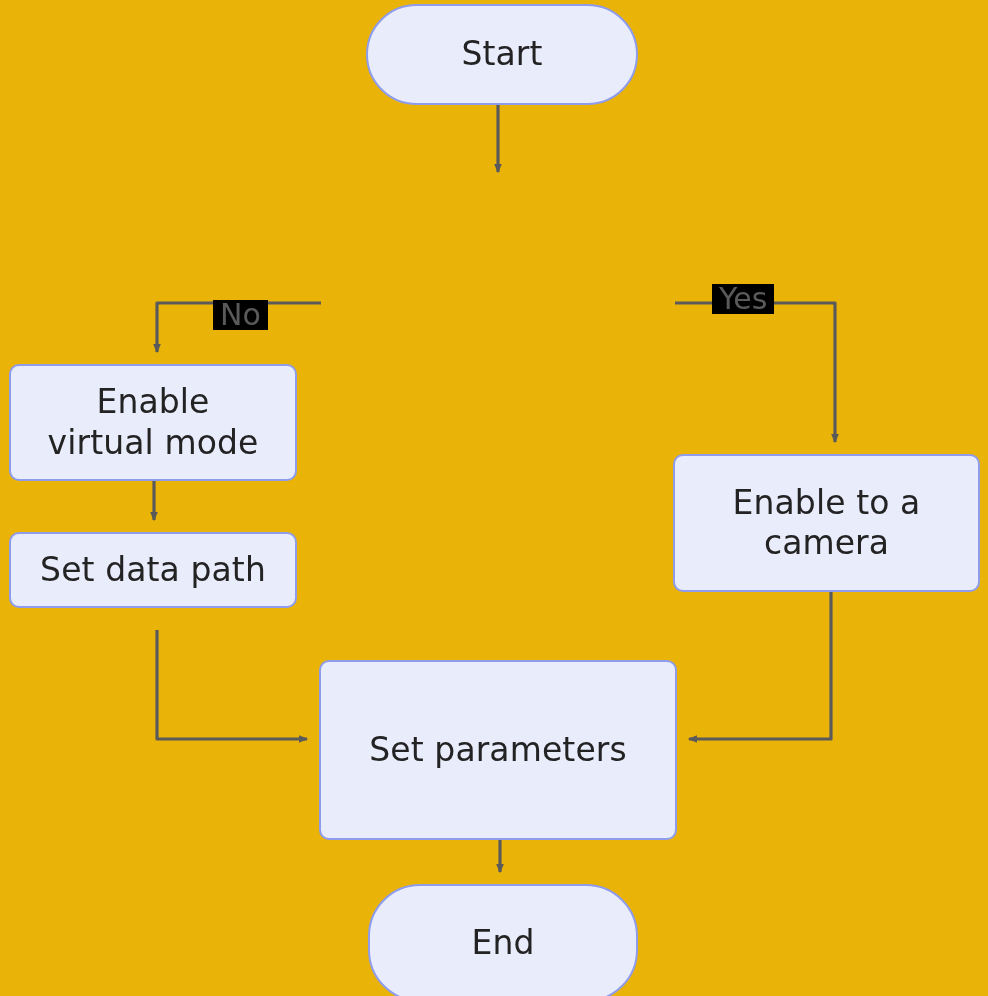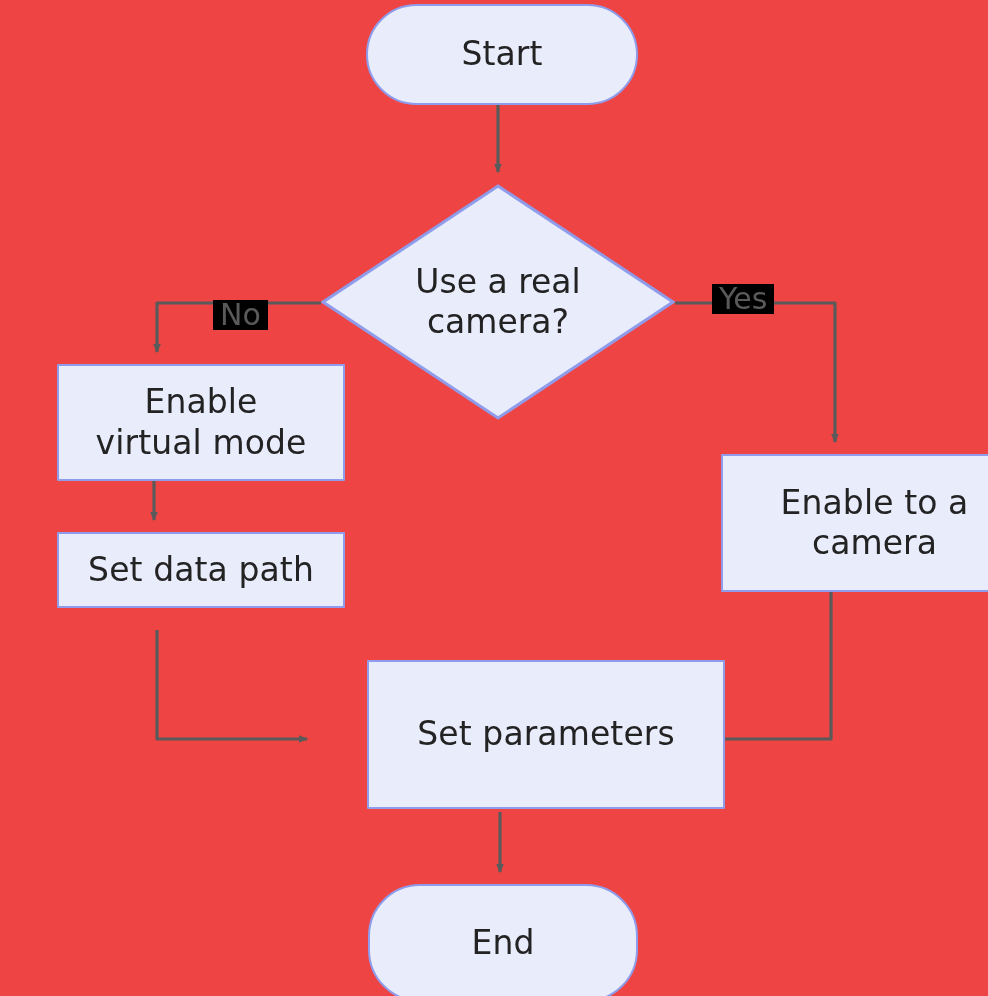--- a/index.html
+++ b/index.html
@@ -4,21 +4,21 @@
 <style>
   html, body {
     margin: 0;
     padding: 0;
     background: #000000;
   }
   #stage {
     position: relative;
     width: 988px;
     height: 996px;
-    background: #ef4444;
+    background: #eab308;
     overflow: hidden;
     font-family: "DejaVu Sans", "Liberation Sans", sans-serif;
   }
   #edges {
     position: absolute;
     left: 0;
     top: 0;
     width: 988px;
     height: 996px;
   }
@@ -35,22 +35,21 @@
     line-height: 1.22;
     font-size: 33px;
     font-weight: 400;
     letter-spacing: 0.1px;
     z-index: 2;
   }
   .node.terminal {
     border-radius: 52px;
   }
   .node.process {
-    border-radius: 1px;
-    margin-left: 48px;
+    border-radius: 10px;
   }
   .node-label {
     padding: 0 10px;
     white-space: pre-line;
   }
 
   
   .decision {
     position: absolute;
     z-index: 2;
@@ -85,21 +84,21 @@
     line-height: 1;
     background: #000000;
     padding: 0 7px;
     z-index: 3;
     white-space: nowrap;
   }
   #node-start    { left: 366px; top: 4px;   width: 272px; height: 101px; }
   #node-virtual  { left: 9px;   top: 364px; width: 288px; height: 117px; }
   #node-datapath { left: 9px;   top: 532px; width: 288px; height: 76px; }
   #node-connect  { left: 673px; top: 454px; width: 307px; height: 138px; }
-  #node-params   { left: 319px; top: 660px; width: 358px; height: 149px; }
+  #node-params   { left: 319px; top: 660px; width: 358px; height: 180px; }
   #node-end      { left: 368px; top: 884px; width: 270px; height: 118px; }
   #node-decision { left: 321px; top: 184px; width: 354px; height: 236px; }
 
   #label-no  { left: 213px; top: 300px; }
   #label-yes { left: 712px; top: 284px; }
 </style>
 </head>
 <body>
 
 <div id="stage">
@@ -137,27 +136,20 @@
 
     <g>
       <path d="M500,812 L500,872" stroke="#5a5a5a" stroke-width="3.2" fill="none" marker-end="url(#arrowhead)"></path>
     </g>
   </svg>
 
   <div id="node-start" class="node terminal">
     <span class="node-label">Start</span>
   </div>
 
-  <div id="node-decision" class="decision">
-    <svg class="diamond-shape" viewBox="0 0 354 236" preserveAspectRatio="none">
-      <polygon points="177,2 352,118 177,234 2,118" fill="#e8ecfb" stroke="#8e9ceb" stroke-width="3" stroke-linejoin="miter"></polygon>
-    </svg>
-    <div class="decision-label">Use a real
-camera?</div>
-  </div>
 
   <div id="node-virtual" class="node process">
     <span class="node-label">Enable
 virtual mode</span>
   </div>
 
   <div id="node-datapath" class="node process">
     <span class="node-label">Set data path</span>
   </div>
 

